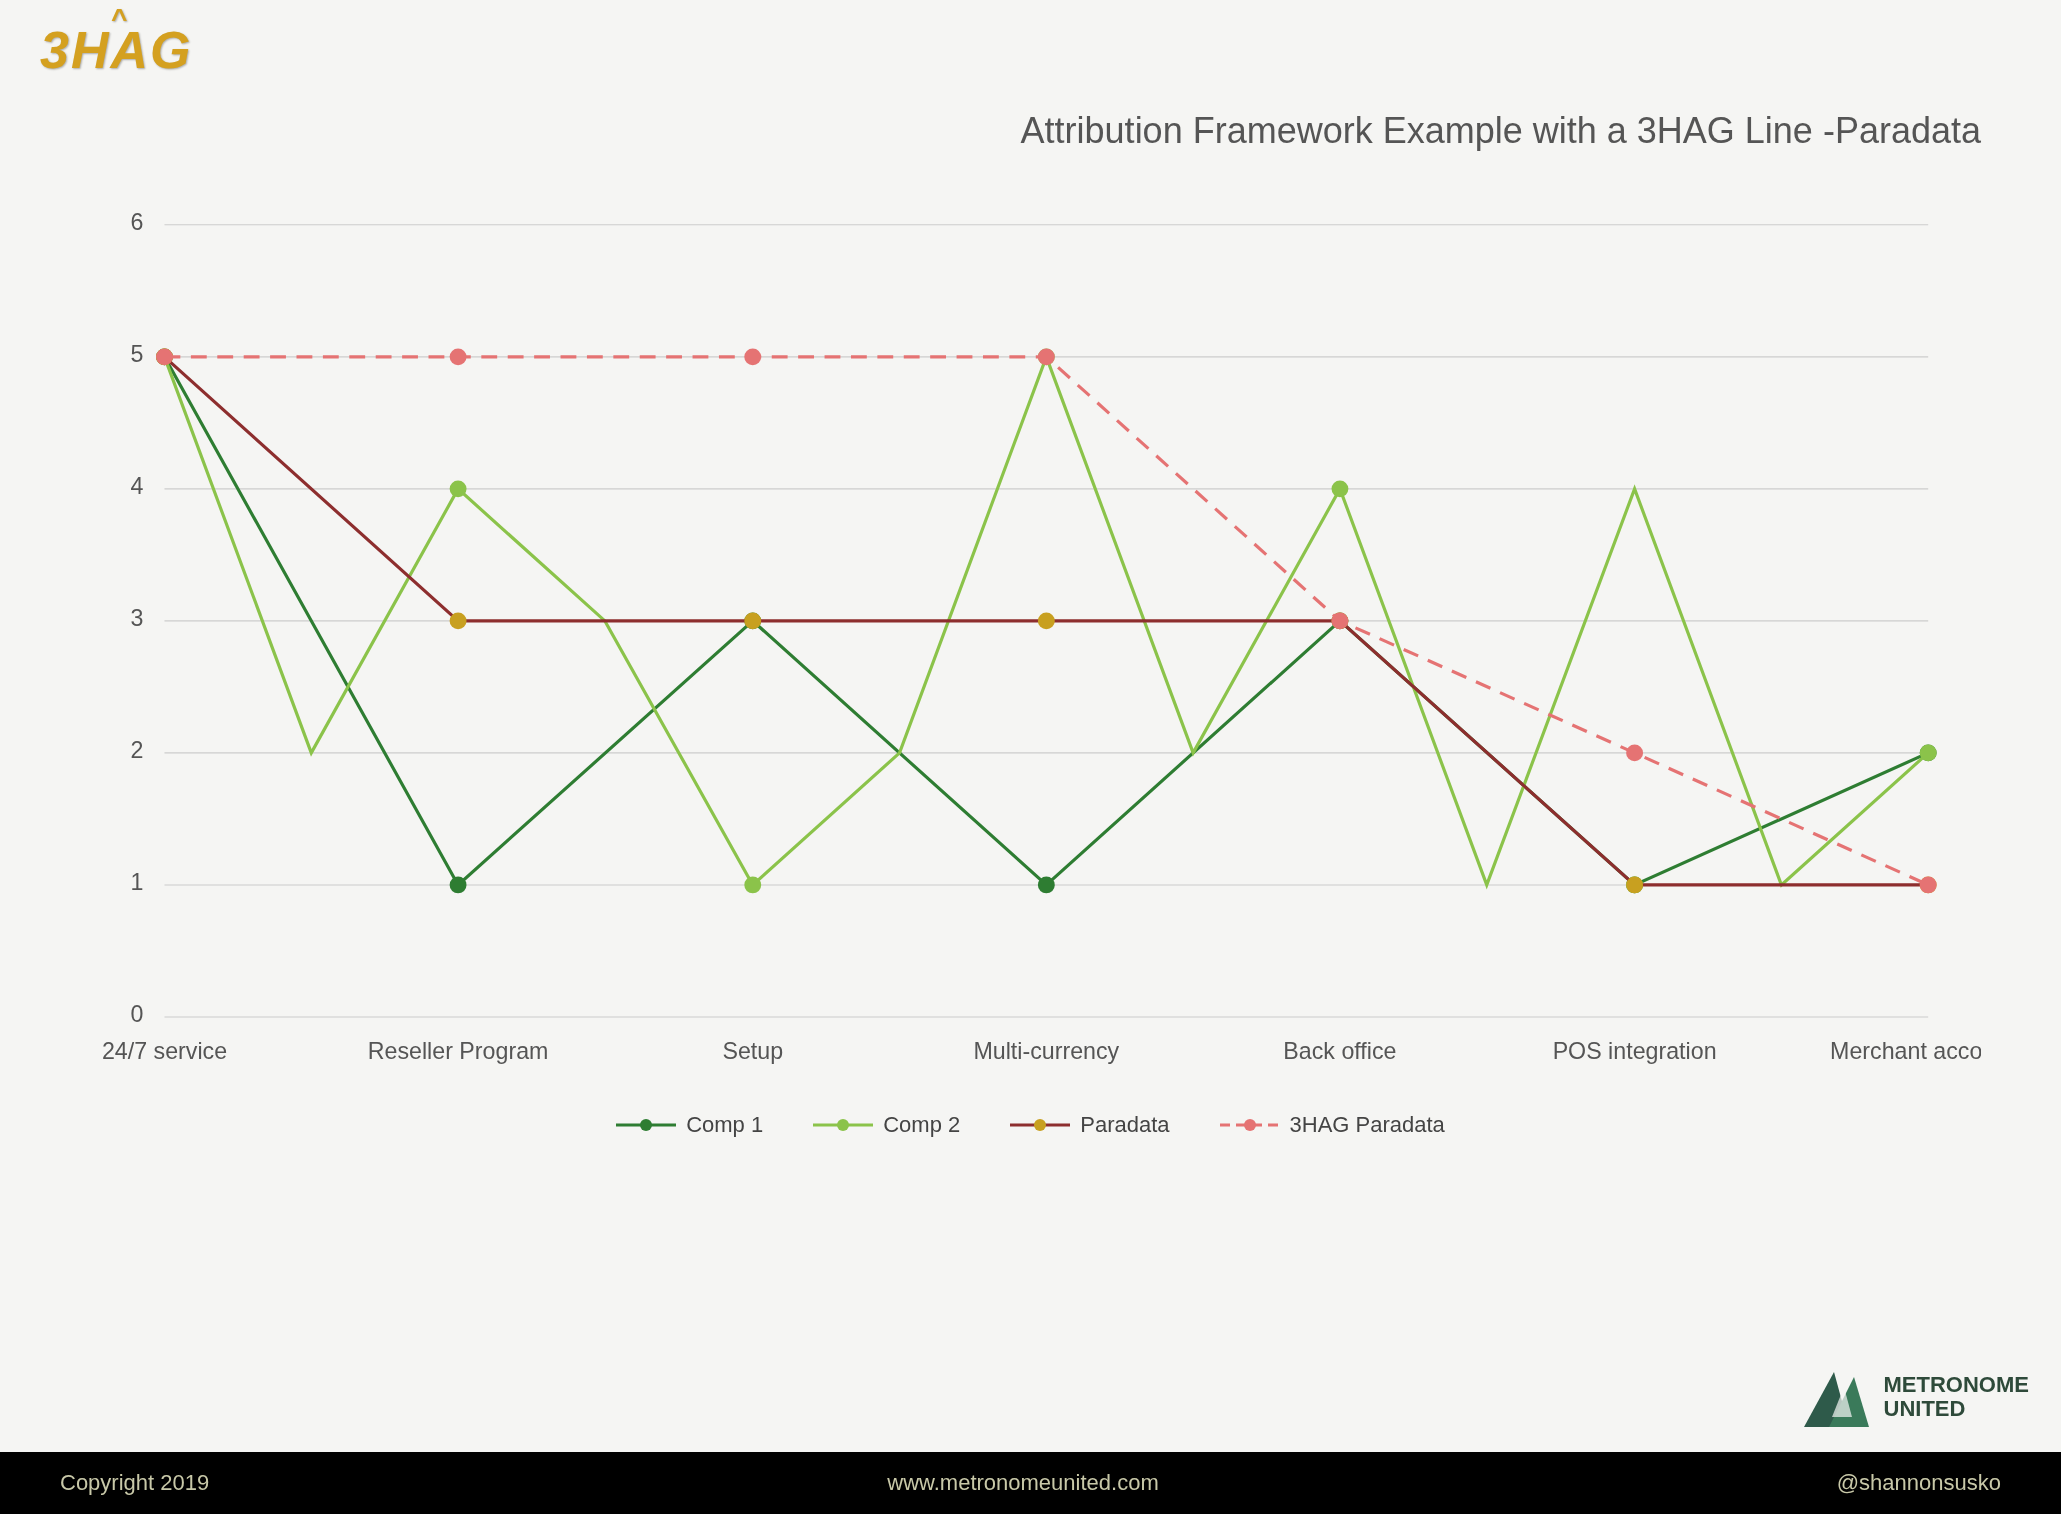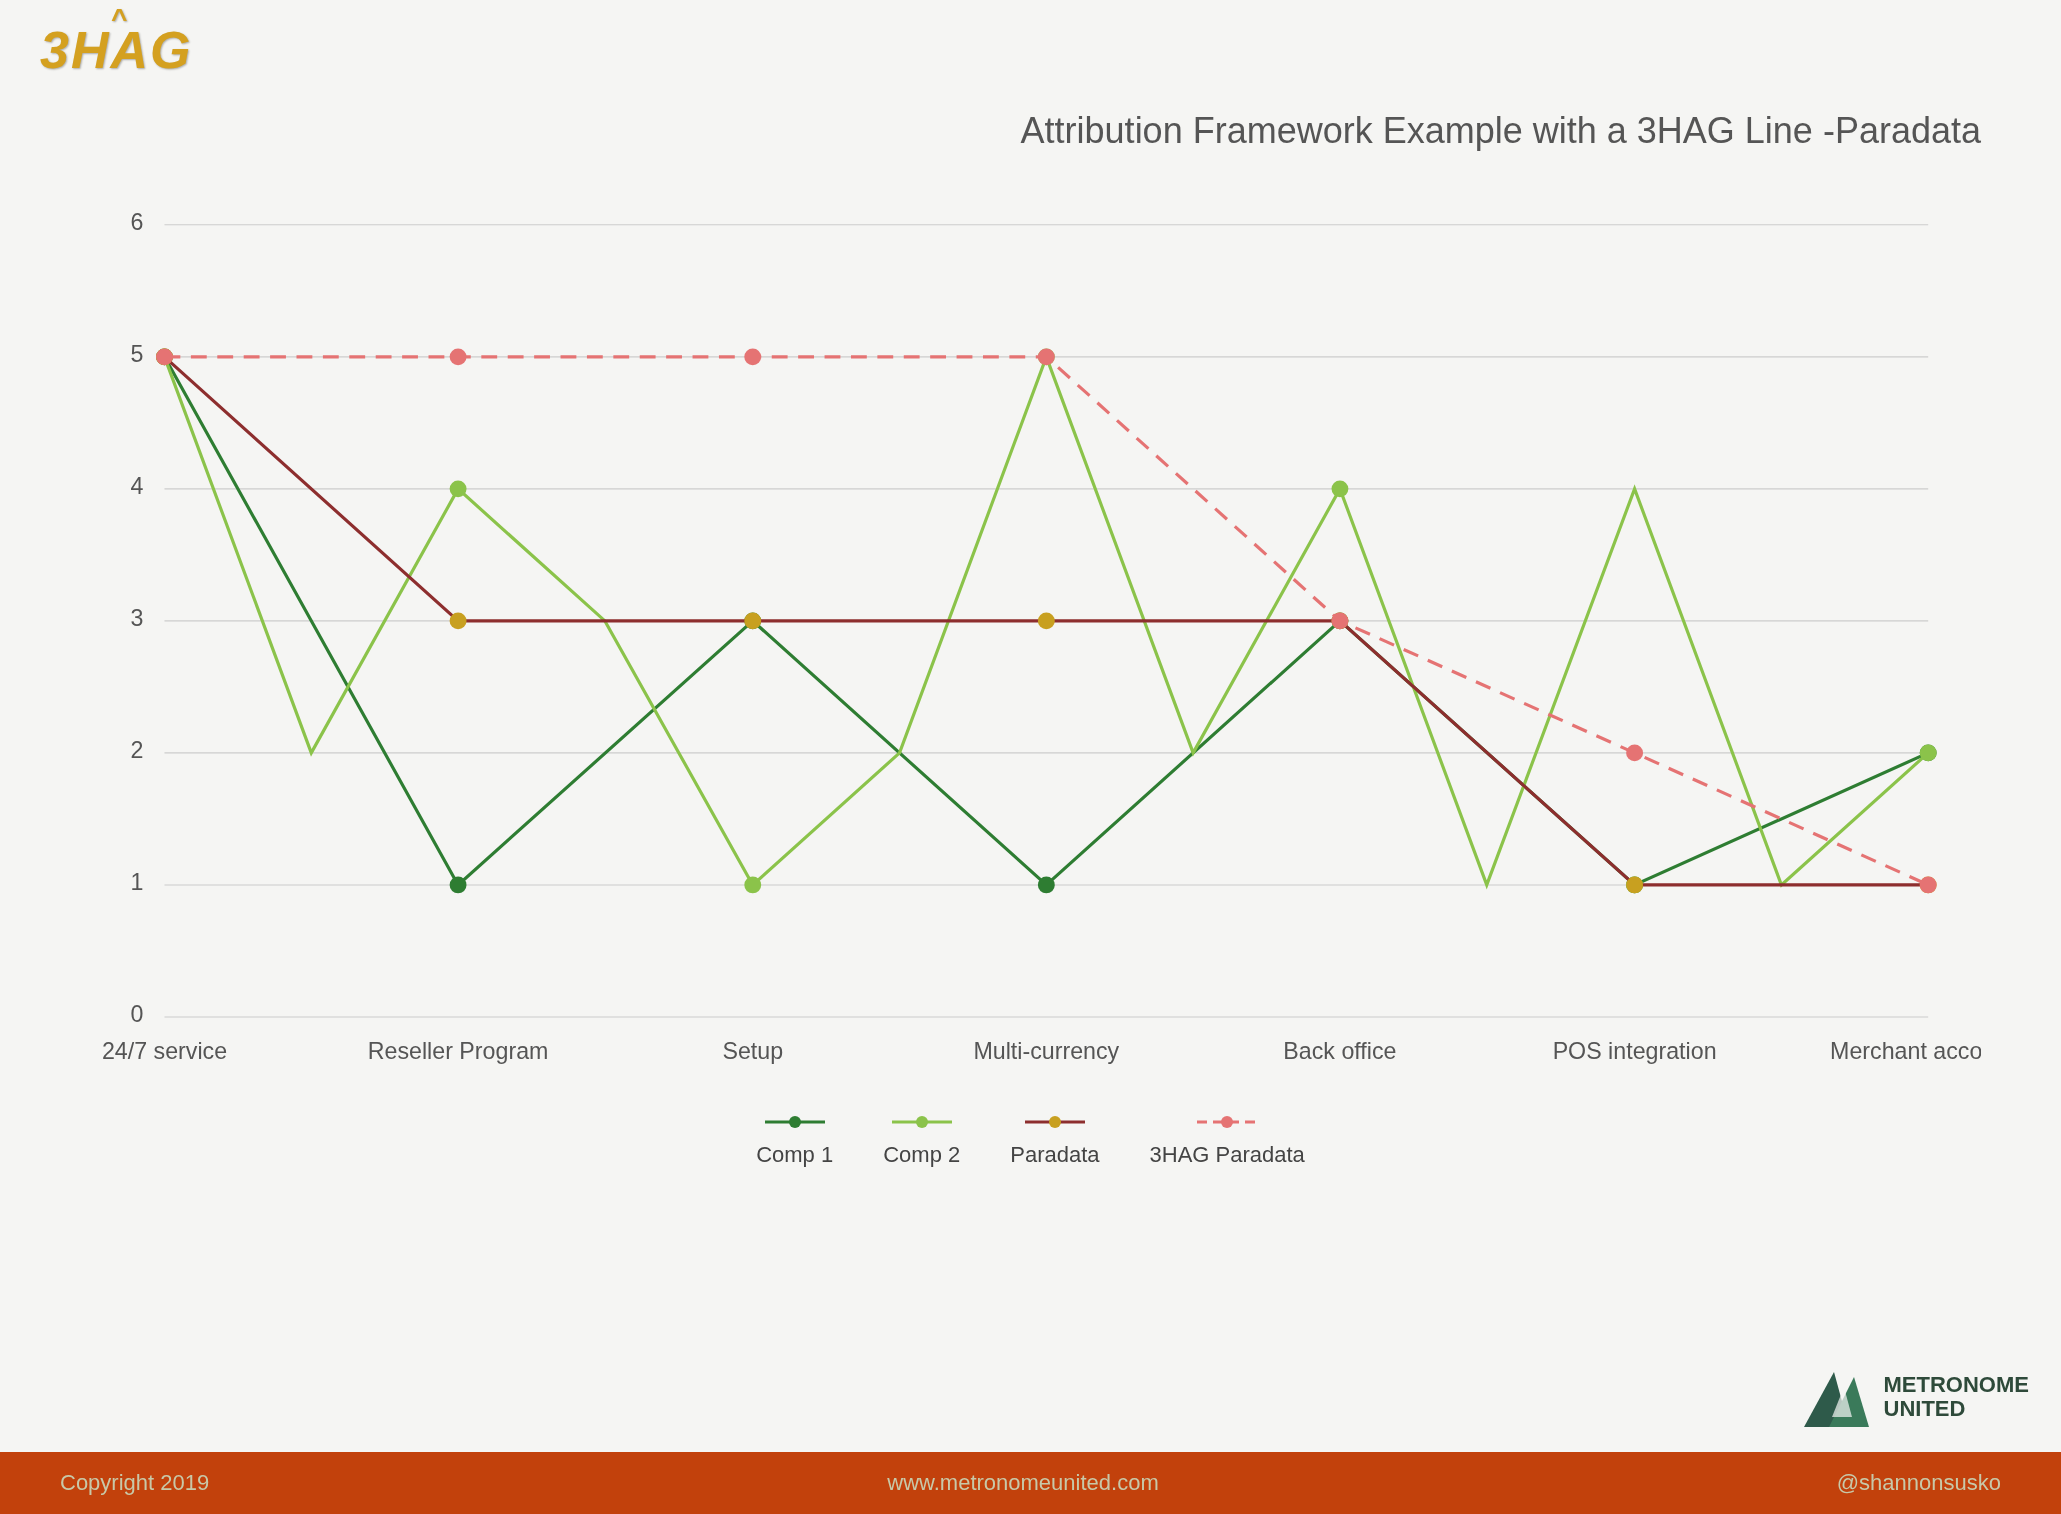--- a/index.html
+++ b/index.html
@@ -66,21 +66,20 @@
       gap: 50px;
       margin-top: 20px;
     }
 
     .legend-item {
       display: flex;
       align-items: center;
       gap: 10px;
       font-size: 22px;
       color: #444;
-      flex-direction: column;
     }
 
     .footer-brand {
       display: flex;
       justify-content: flex-end;
       padding: 10px 32px 20px;
     }
 
     .metronome-logo {
       display: flex;
@@ -89,21 +88,21 @@
     }
 
     .metronome-text {
       font-size: 22px;
       font-weight: bold;
       color: #2e4a3a;
       line-height: 1.1;
     }
 
     .footer-bar {
-      background: #c2410c;
+      background: #000000;
       color: #c8c8a8;
       display: flex;
       justify-content: space-between;
       align-items: center;
       padding: 18px 60px;
       font-size: 22px;
     }
   </style>
 </head>
 <body>

